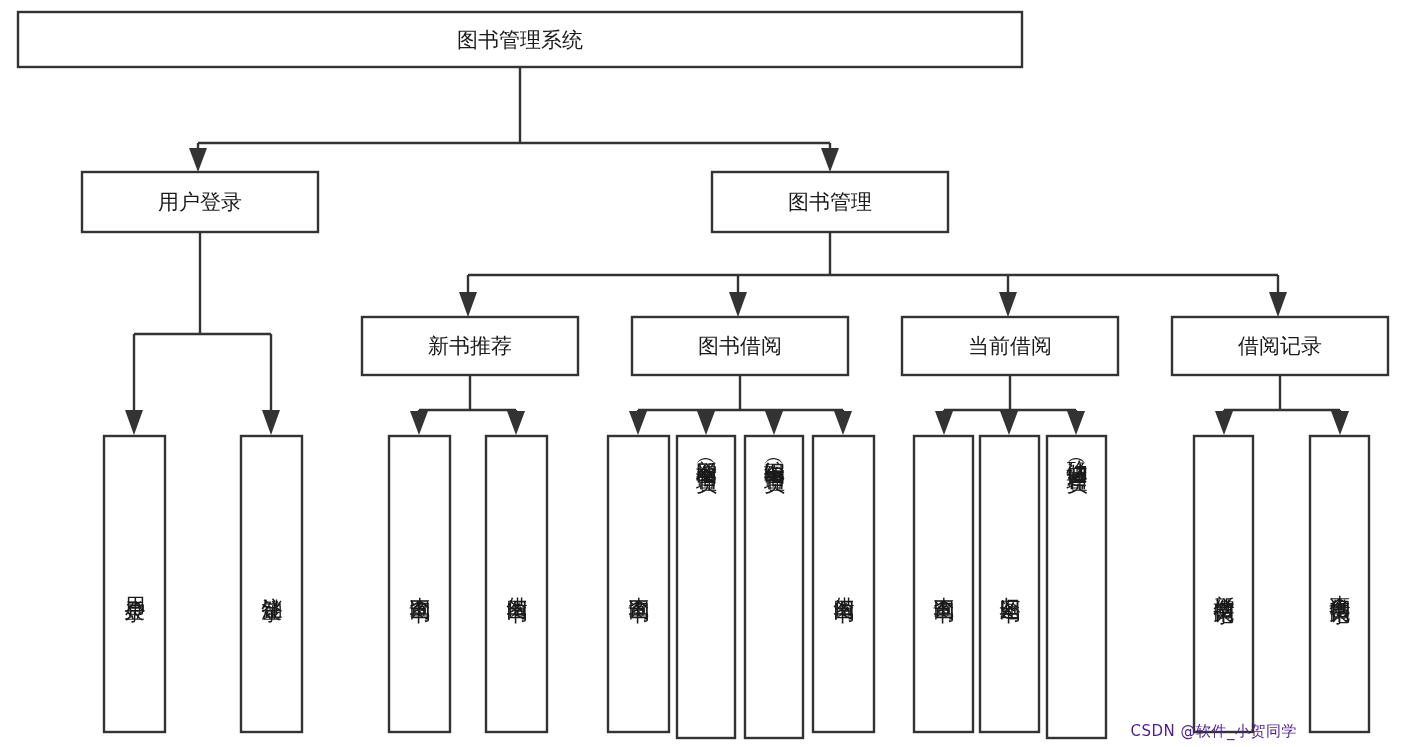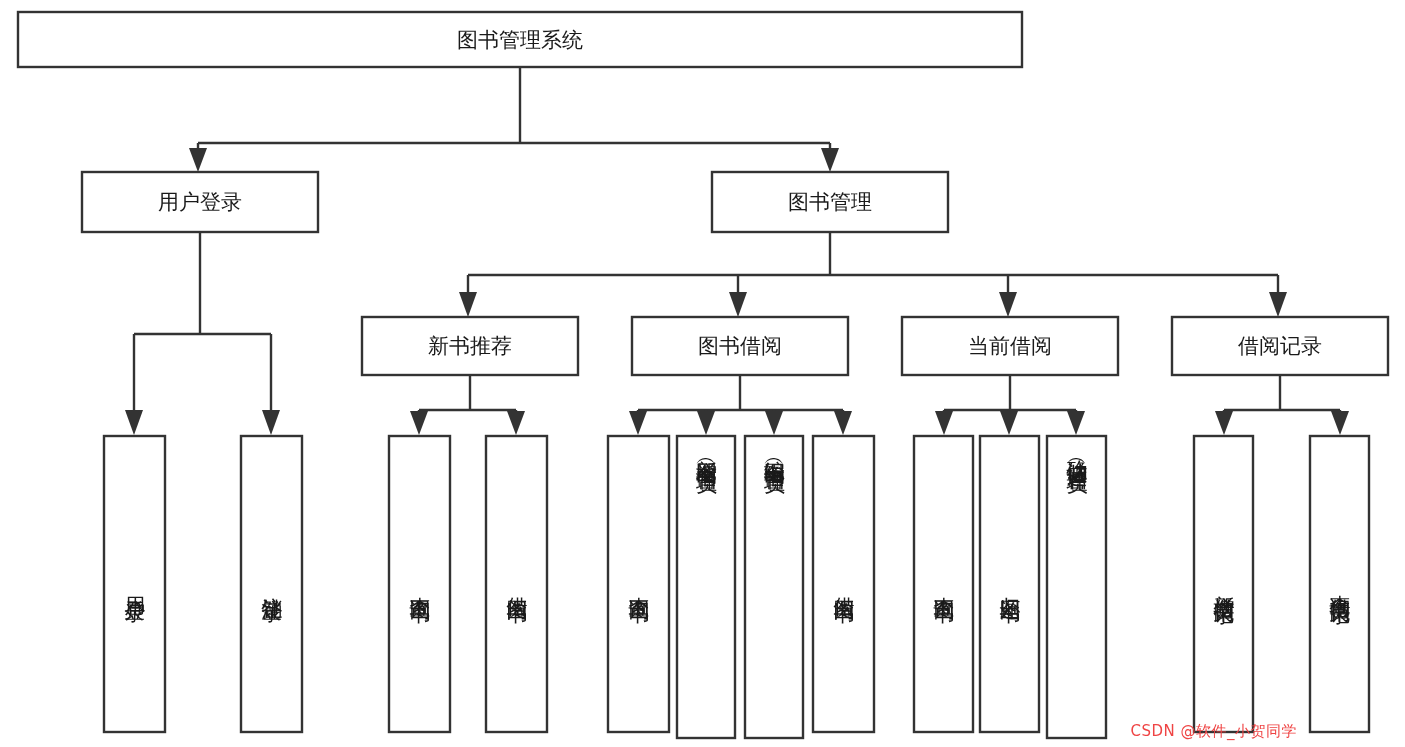--- a/index.html
+++ b/index.html
@@ -65,21 +65,21 @@
     letter-spacing: 2px;
     color: #1a1a1a;
     white-space: nowrap;
   }
   .watermark {
     position: absolute;
     right: 8px;
     bottom: 6px;
     font-family: "DejaVu Sans", "Liberation Sans", sans-serif;
     font-size: 15px;
-    color: #ef4444;
+    color: #4c1d95;
     letter-spacing: 0.5px;
     white-space: nowrap;
   }
 </style>
 </head>
 <body>
 
 <div id="chart-root">
 
   <svg class="flow" viewBox="0 0 1405 747">

